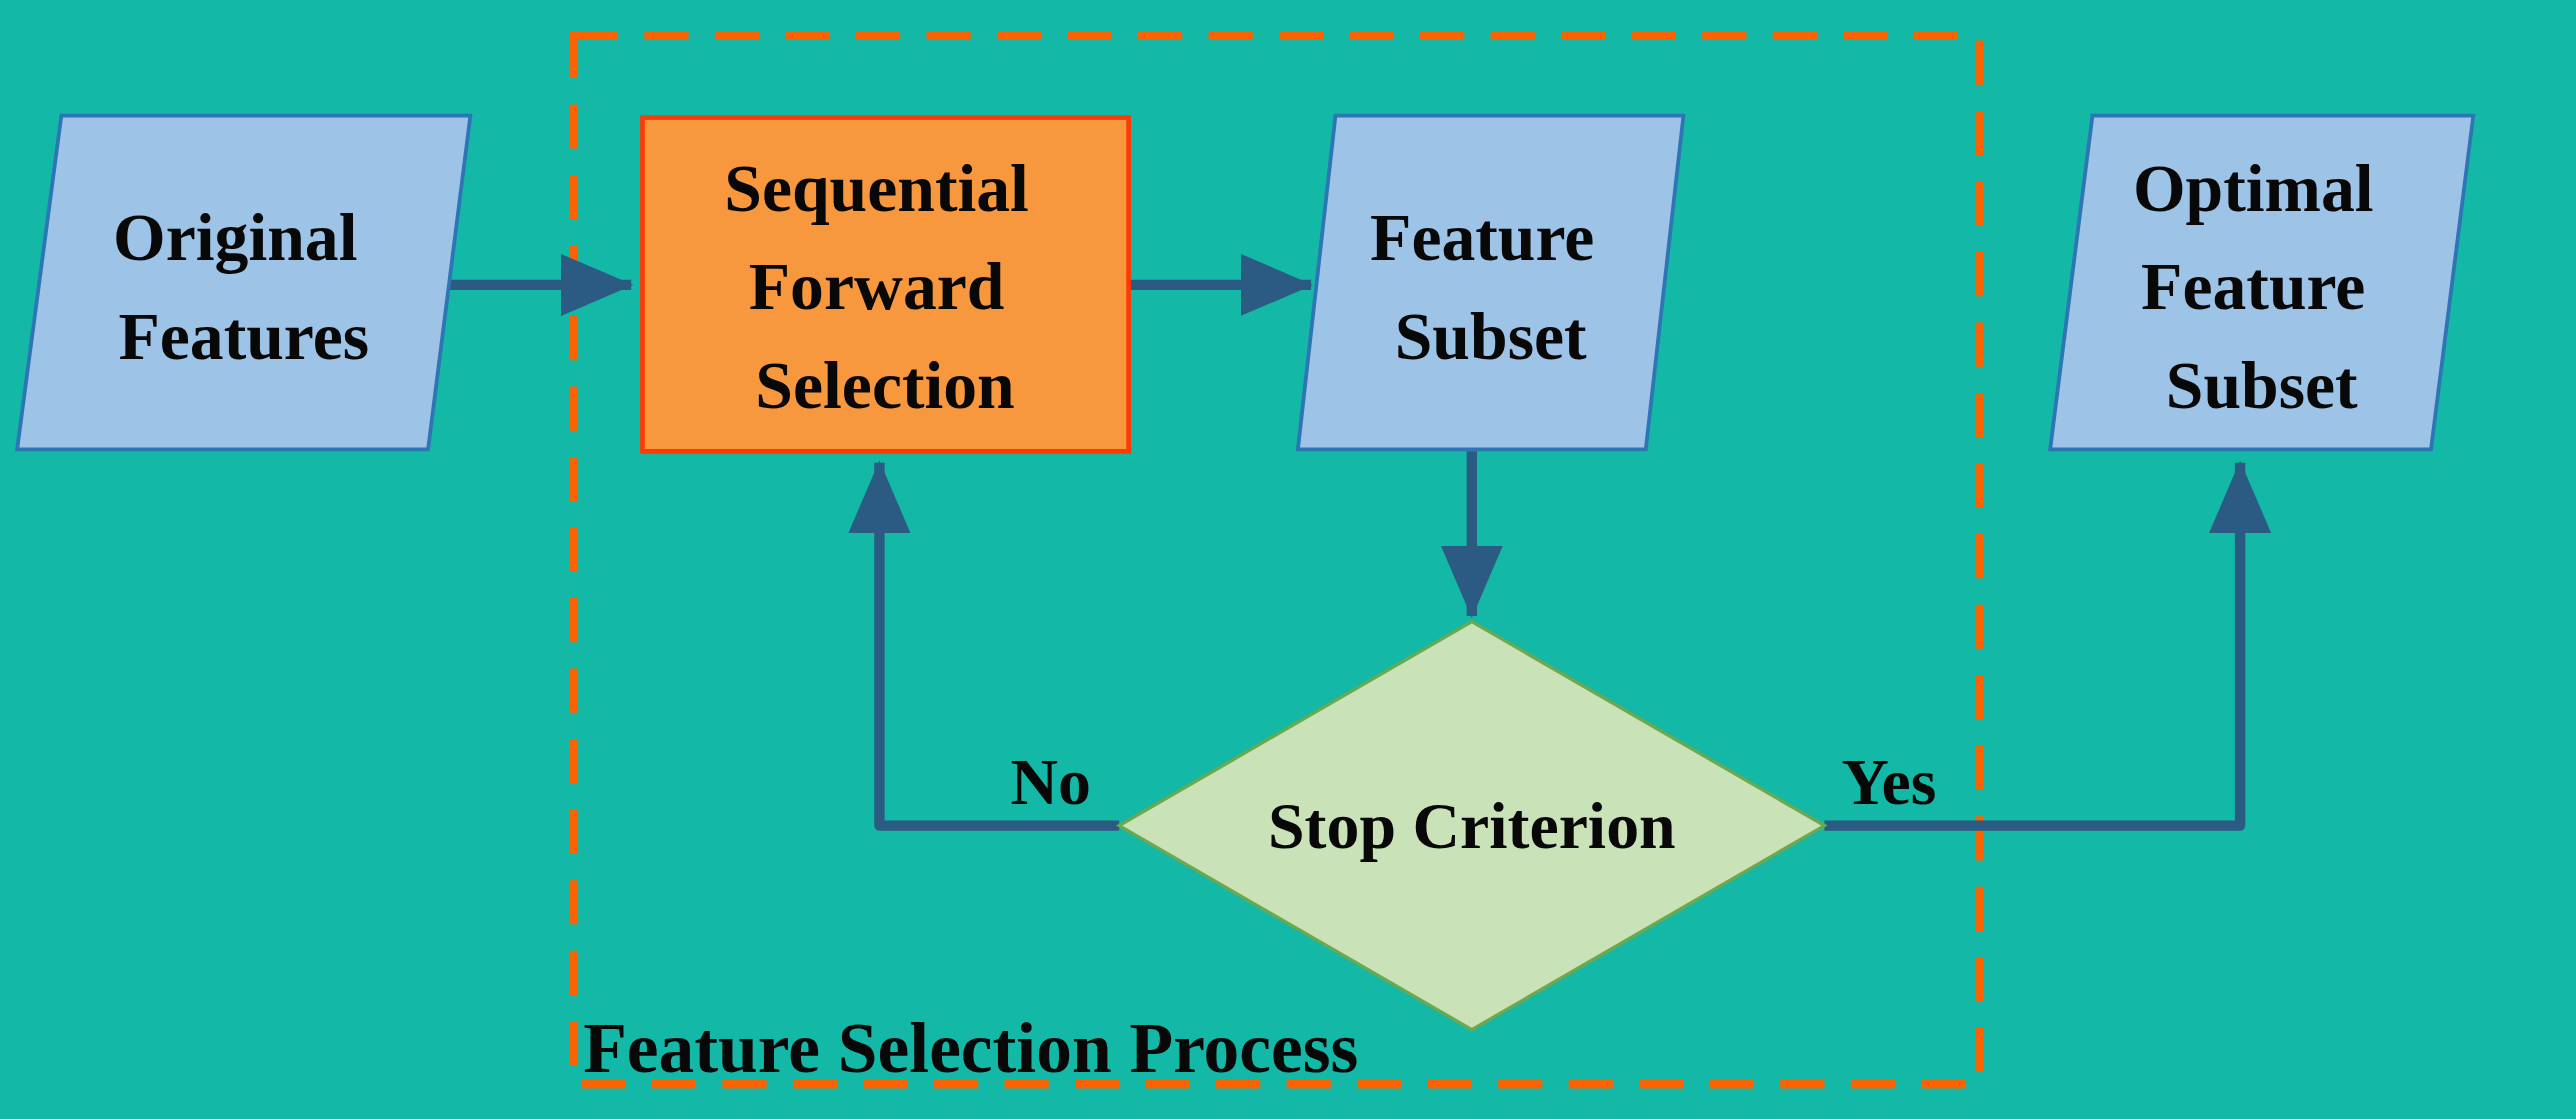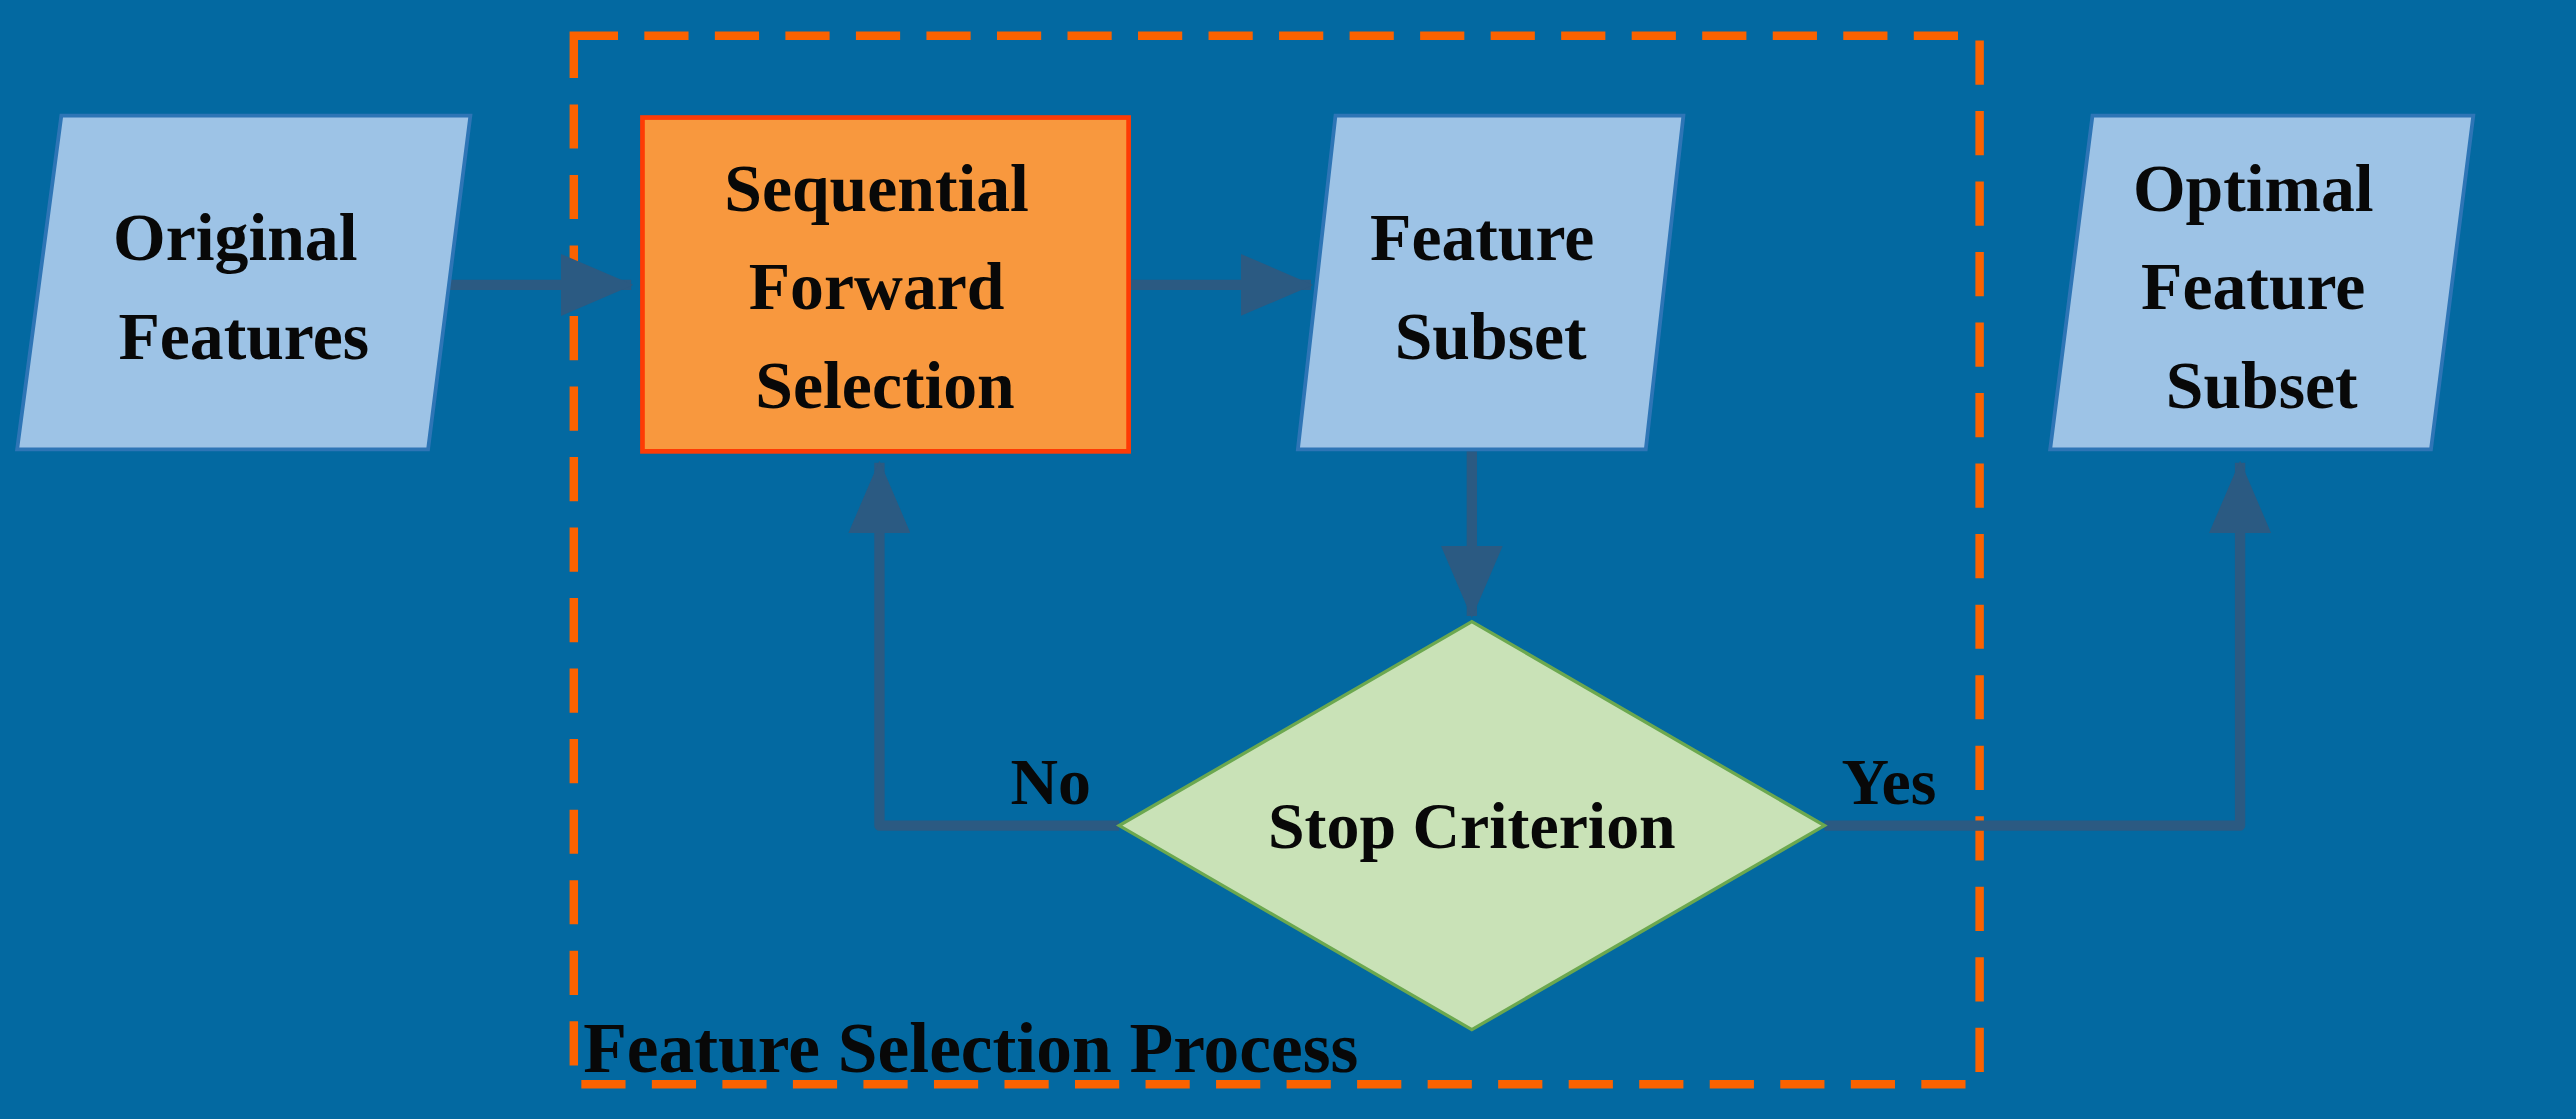--- a/index.html
+++ b/index.html
@@ -1,16 +1,16 @@
 <!DOCTYPE html>
 <html style="font-size:15px"><head>
 <meta charset="utf-8">
 <style>
   html,body{margin:0;padding:0;background:#ffffff;}
-  .stage{width:2576px;height:1119px;position:relative;background:#0369a1;}
+  .stage{width:2576px;height:1119px;position:relative;background:#14b8a6;}
   svg{display:block;}
   .node-label{
     font-family:"Liberation Serif","DejaVu Serif",serif;
     font-weight:bold;
   }
 </style>
 </head>
 <body>
 
 <div class="stage">

